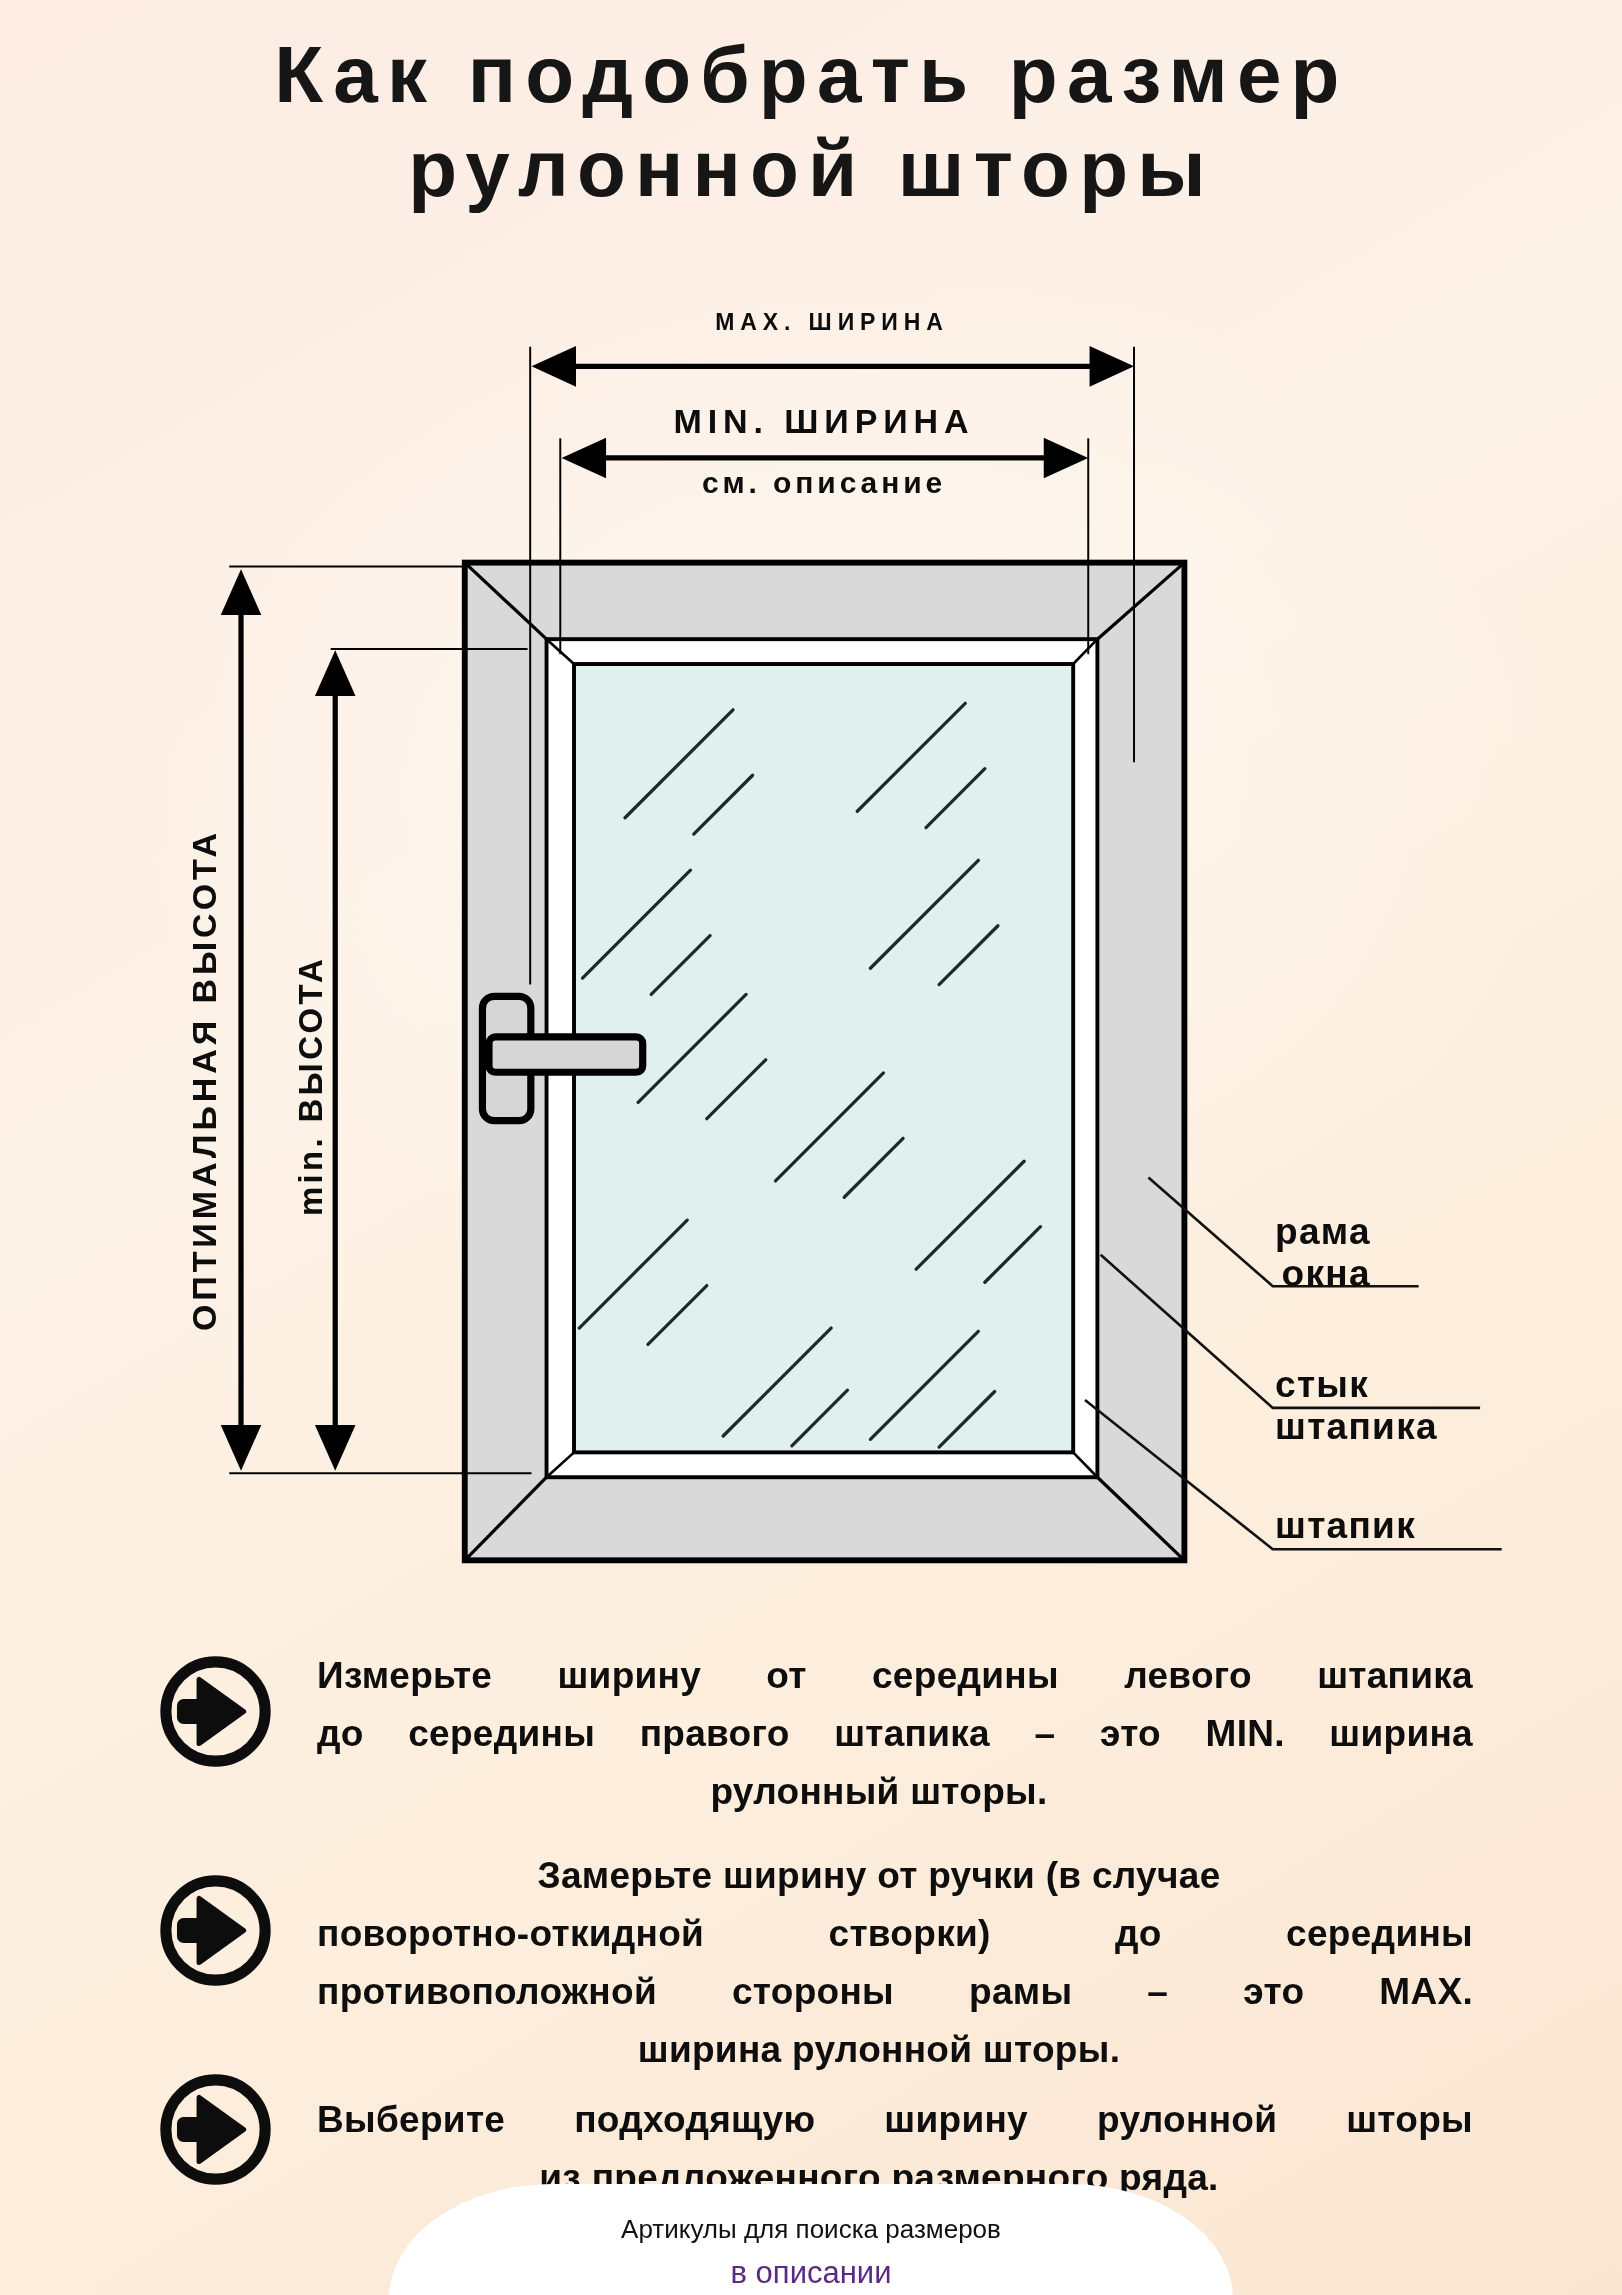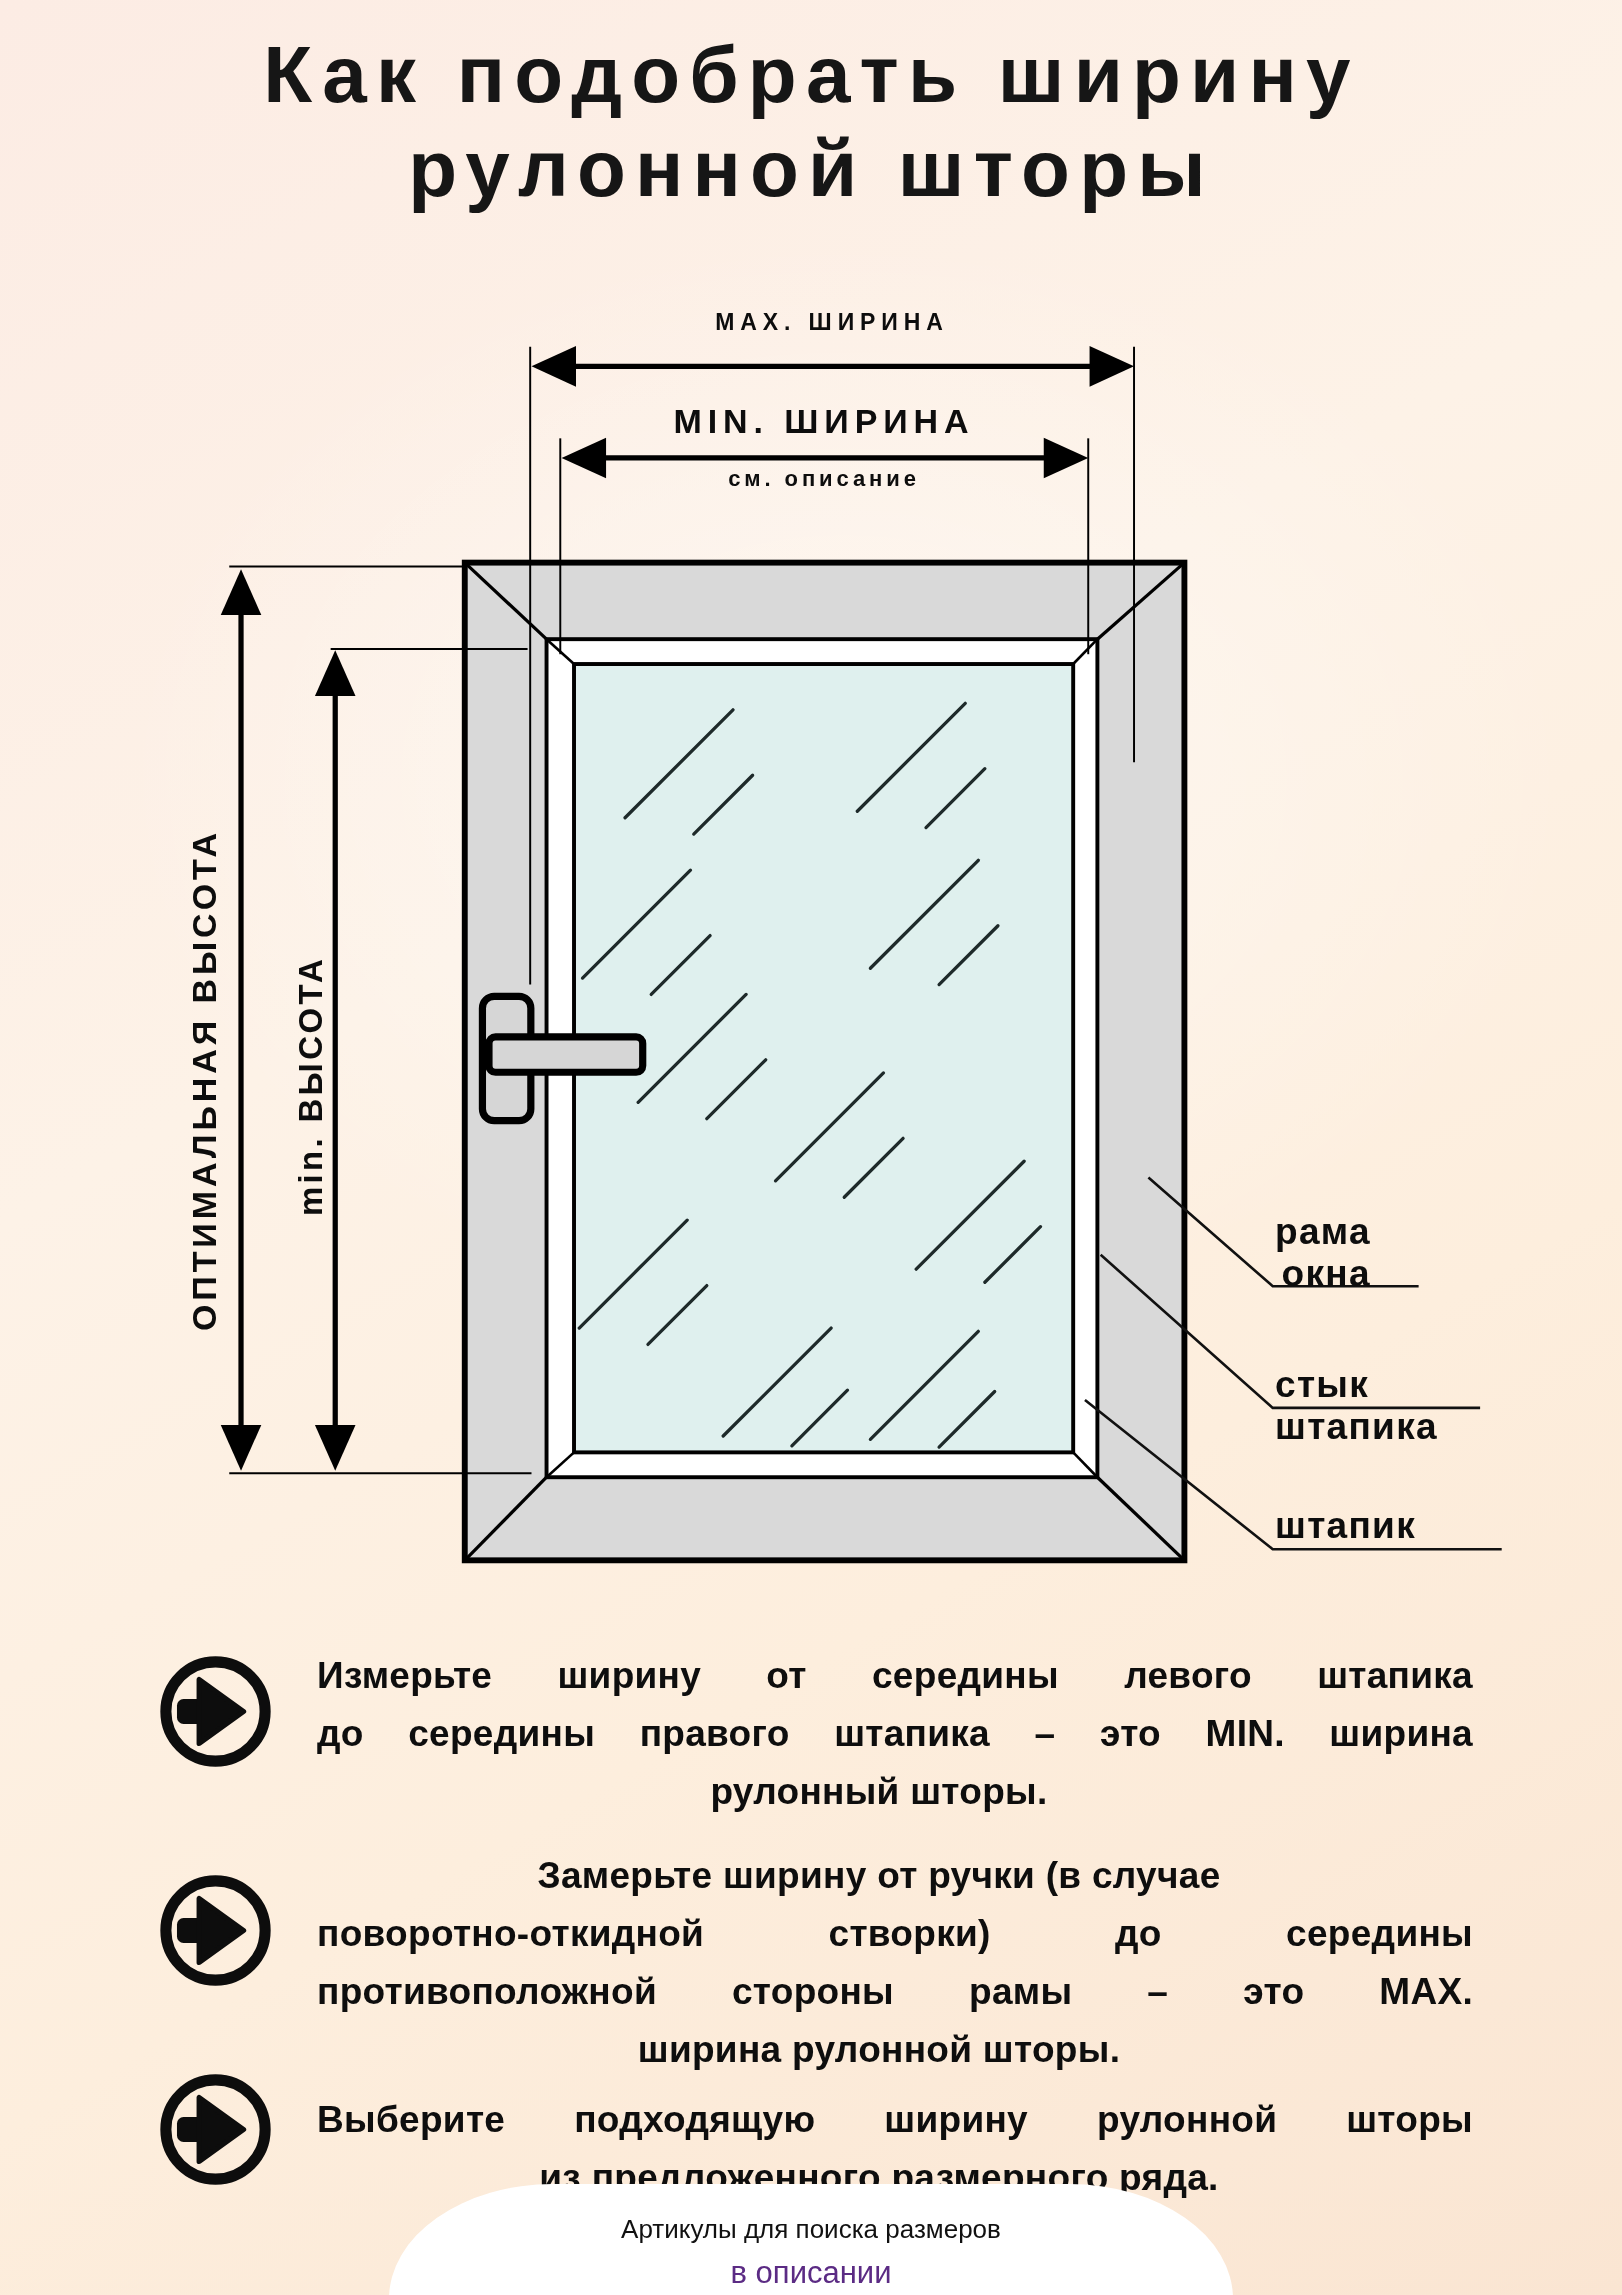--- a/index.html
+++ b/index.html
@@ -25,21 +25,21 @@
   
   .title{position:absolute;left:0;top:27.5px;width:100%;text-align:center;
          font-weight:bold;font-size:80px;line-height:94px;letter-spacing:9.2px;color:var(--ink);}
   
   svg.overlay{position:absolute;left:0;top:0;width:1623px;height:2295px;}
   
   .dim{position:absolute;font-weight:bold;color:var(--line);white-space:nowrap;}
   .dim.center{transform:translateX(-50%);}
   .max-w{font-size:23px;letter-spacing:5.9px;}
   .min-w{font-size:34px;letter-spacing:5.9px;}
-  .min-sub{font-size:22px;letter-spacing:3.9px;font-weight:bold;}
+  .min-sub{font-size:30px;letter-spacing:3.9px;font-weight:bold;}
   .rot{transform:translate(-50%,-50%) rotate(-90deg);transform-origin:center;}
   .opt-h{font-size:34px;letter-spacing:3.9px;}
   .min-h{font-size:33px;letter-spacing:3.3px;}
   .callout{position:absolute;font-weight:bold;font-size:37px;line-height:42px;letter-spacing:1.3px;color:var(--line);white-space:nowrap;}
   
   .step-icon{position:absolute;left:160px;width:111px;height:111px;}
   .step-text{position:absolute;left:285px;width:1188px;font-weight:bold;font-size:37px;line-height:58px;letter-spacing:0.3px;color:#0e0e0e;}
   .step-text .j{text-align:justify;text-align-last:justify;margin-left:32px;}
   .step-text .l{text-align:center;}
   
@@ -50,21 +50,21 @@
   .footer-link-wrap{position:absolute;left:0;top:71px;width:100%;text-align:center;}
   .footer-link{display:inline-block;font-size:31px;color:var(--accent);
                border-bottom:2.6px solid var(--accent);padding:0 3.9px 3.9px 3.9px;text-decoration:none;}
 </style>
 </head>
 <body>
 
 <div class="page">
 
   <header class="title">
-    <div>Как подобрать ширину</div>
+    <div>Как подобрать размер</div>
     <div>рулонной шторы</div>
   </header>
 
   <svg class="overlay" viewBox="0 0 2480 3508">
 
     <g>
       <rect x="710" y="860" width="1100" height="1525" fill="var(--frame)" stroke="#000" stroke-width="9"></rect>
       <g stroke="#000" stroke-width="5">
         <line x1="710" y1="860" x2="835" y2="977"></line>
         <line x1="1810" y1="860" x2="1677" y2="977"></line>

